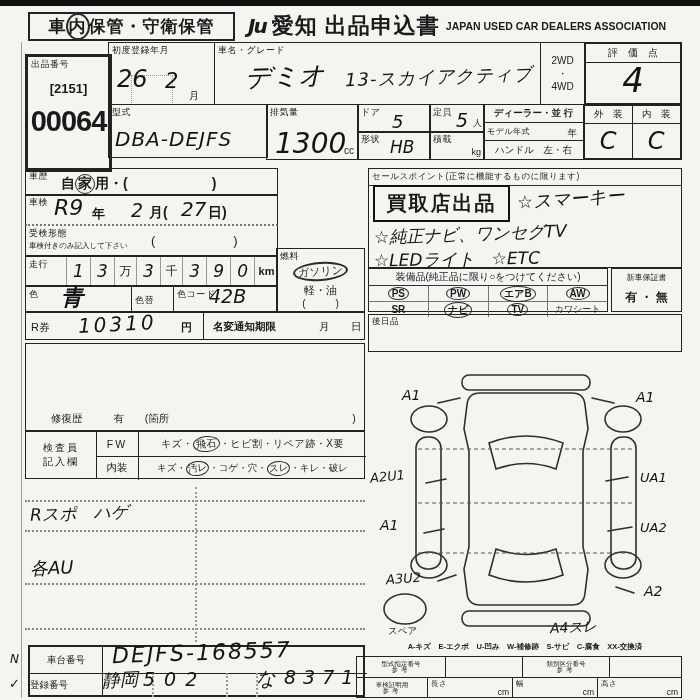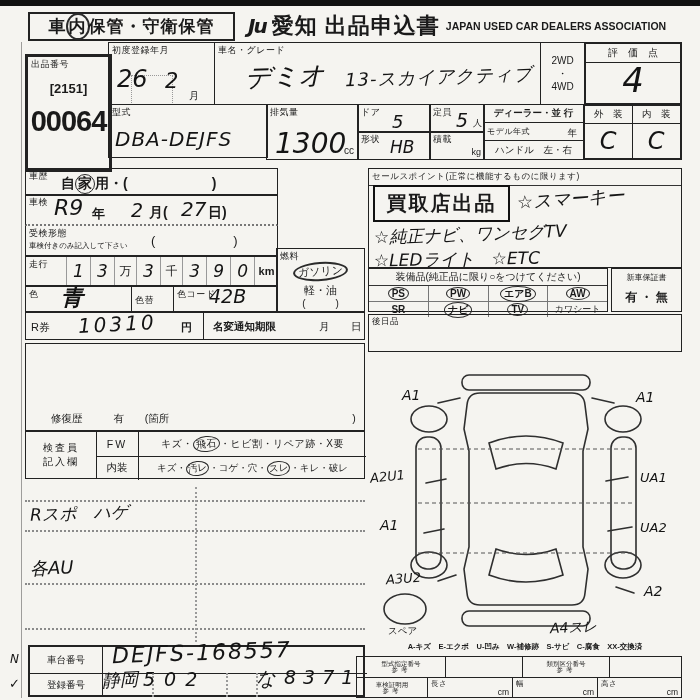--- a/index.html
+++ b/index.html
@@ -330,21 +330,21 @@
     <span class="hw abs" style="left:276px;top:218px;font-size:14px;">A2</span>
     <span class="hw abs" style="left:182px;top:254px;font-size:14px;transform:rotate(-3deg);">A4スレ</span>
     <span class="abs" style="left:20px;top:260px;font-size:9.5px;">スペア</span>
   </div>
   <div class="abs" style="left:368px;top:642px;width:314px;text-align:center;font-size:7.5px;font-weight:bold;white-space:nowrap;">A-キズ　E-エクボ　U-凹み　W-補修跡　S-サビ　C-腐食　XX-交換済</div>
 
   <div class="cell thick" style="left:28px;top:645px;width:337px;height:52px;">
     <div class="abs" style="left:0;top:0;width:72px;height:26px;border-right:1.5px solid #222;border-bottom:1.5px solid #222;display:flex;align-items:center;justify-content:center;">
       <span style="font-size:9.5px;">車台番号</span>
     </div>
-    <div class="abs" style="left:0;top:26px;width:72px;height:24px;border-right:1.5px solid #222;display:flex;align-items:center;justify-content:center;">
+    <div class="abs" style="left:0;top:26px;width:72px;height:24px;border-right:1.5px solid #222;display:flex;align-items:center;justify-content:flex-start;">
       <span style="font-size:9.5px;">登録番号</span>
     </div>
     <div class="abs" style="left:72px;top:26px;width:265px;height:0;border-top:1.5px solid #222;"></div>
     <div class="vdot" style="left:122px;top:26px;height:24px;"></div>
     <div class="vdot" style="left:196px;top:26px;height:24px;"></div>
     <div class="vdot" style="left:226px;top:26px;height:24px;"></div>
   </div>
   <span class="hw abs" style="left:112px;top:640px;font-size:22px;letter-spacing:2px;transform:rotate(-2deg);">DEJFS-168557</span>
   <span class="hw abs" style="left:102px;top:668px;font-size:18px;transform:rotate(-3deg);">静岡</span>
   <span class="hw abs" style="left:143px;top:668px;font-size:19px;letter-spacing:9px;">502</span>

